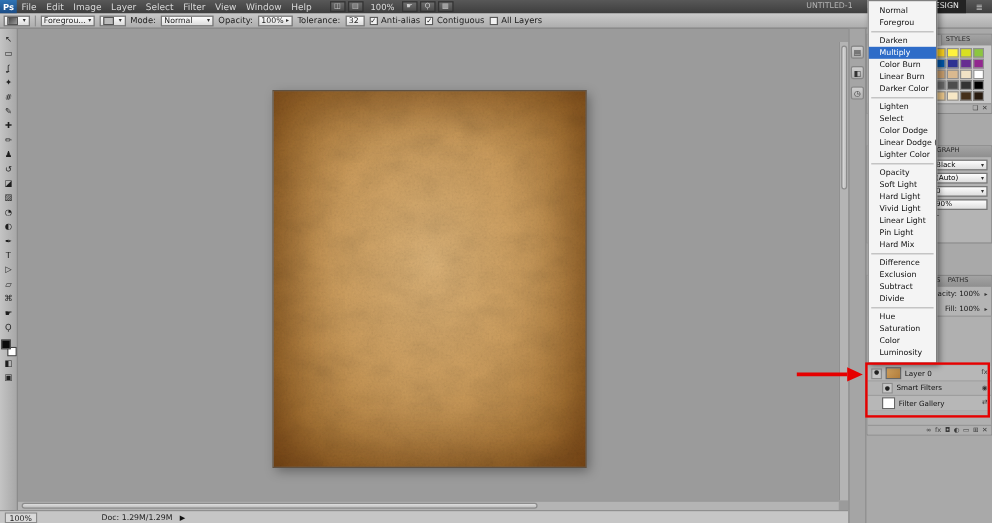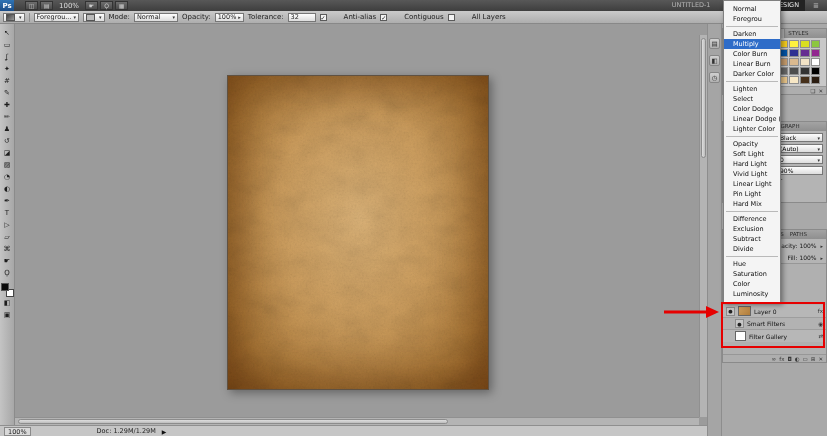--- a/index.html
+++ b/index.html
@@ -19,21 +19,21 @@
   .ws{padding:0 6px;font-size:6.5px;color:#b5b5b5;line-height:11px;white-space:nowrap}
   .ws.active{background:#232323;color:#ececec}
   .panel-menu-btn{width:14px;text-align:center;color:#bbb;font-size:7px;margin:0 4px}
 
   
   .optionsbar{position:absolute;left:0;top:11px;width:827px;height:13px;background:linear-gradient(#cacaca,#adadad);border-bottom:1px solid #888;display:flex;align-items:center;font-size:7px;color:#1c1c1c;z-index:1;padding-left:3px;gap:4px}
   .ob-sep{width:1px;height:9px;background:#8f8f8f;flex:none}
   .field{height:9px;background:linear-gradient(#fefefe,#dcdcdc);border:1px solid #777;display:inline-flex;align-items:center;padding:0 2px;font-size:6.5px;white-space:nowrap}
   .tool-chip{width:9px;height:7px;background:linear-gradient(135deg,#444,#999);border:1px solid #555;margin-right:2px}
   .dd-arrow{font-size:5px;margin-left:2px;color:#333}
-  .cb-group{display:inline-flex;align-items:center;gap:17px;white-space:nowrap}
+  .cb-group{display:inline-flex;align-items:center;gap:3px;white-space:nowrap}
   .cbx{width:7px;height:7px;border:1px solid #5a5a5a;background:#f2f2f2;font-size:6px;line-height:6px;text-align:center;color:#111;display:inline-block}
 
   
   .tabstrip{position:absolute;left:15px;top:24px;width:684px;height:11px;background:#7c7c7c;display:flex;z-index:1}
   .doctab{height:11px;background:linear-gradient(#c3c3c3,#a9a9a9);border-right:1px solid #6f6f6f;display:flex;align-items:center;padding:0 5px;font-size:6.5px;color:#161616;gap:5px;border-top-right-radius:3px;white-space:nowrap}
   .tab-close{font-size:8px;color:#444;line-height:8px}
 
   
   .toolcol{position:absolute;left:0;top:24px;width:15px;height:401px;background:linear-gradient(90deg,#c4c4c4,#a7a7a7);border-right:1px solid #8b8b8b;display:flex;flex-direction:column;align-items:center;padding-top:3px;z-index:1}
   .tool{width:13px;height:12px;font-size:7px;line-height:12px;text-align:center;color:#1e1e1e}
@@ -47,21 +47,21 @@
   .paper svg{position:absolute;inset:0;width:100%;height:100%;display:block}
 
   .vscroll{position:absolute;left:699px;top:35px;width:8px;height:382px;background:#b4b4b4;border-left:1px solid #909090;z-index:1}
   .vthumb{position:absolute;left:1px;top:3px;width:5px;height:120px;background:linear-gradient(90deg,#dedede,#bdbdbd);border:1px solid #8c8c8c;border-radius:3px}
   .hscroll{position:absolute;left:15px;top:417px;width:684px;height:8px;background:#b4b4b4;border-top:1px solid #909090;z-index:1}
   .hthumb{position:absolute;top:1px;left:3px;width:430px;height:5px;background:linear-gradient(#dedede,#bdbdbd);border:1px solid #8c8c8c;border-radius:3px}
 
   
   .statusbar{position:absolute;left:0;top:425px;width:707px;height:11px;background:#c6c6c6;border-top:1px solid #8f8f8f;display:flex;align-items:center;font-size:6.5px;color:#222;gap:6px;padding-left:4px;z-index:1}
   .zoom-field{height:9px;border:1px solid #8a8a8a;background:#d9d9d9;padding:0 3px;line-height:8px}
-  .doc-info{margin-left:60px}
+  .doc-info{margin-left:48px}
   .sb-arrow{font-size:6px;color:#111}
 
   
   .icondock{position:absolute;left:707px;top:24px;width:14px;height:412px;background:#a5a5a5;border-left:1px solid #8d8d8d;display:flex;flex-direction:column;align-items:center;padding-top:14px;gap:6px;z-index:1}
   .dock-icon{width:11px;height:11px;background:linear-gradient(#d0d0d0,#b0b0b0);border:1px solid #868686;border-radius:2px;font-size:6.5px;line-height:10px;text-align:center;color:#333;flex:none}
 
   .paneldock{position:absolute;left:721px;top:24px;width:106px;height:412px;background:#a9a9a9;border-left:1px solid #8d8d8d;padding-top:4px;z-index:1}
   .panel{background:#b4b4b4;border:1px solid #8a8a8a}
   .phead{height:9px;background:linear-gradient(#a3a3a3,#8f8f8f);display:flex;font-size:5.5px;color:#2a2a2a;align-items:stretch;overflow:hidden}
   .ptab{padding:0 3px;line-height:9px;white-space:nowrap}
@@ -103,20 +103,32 @@
   .ann-box{position:absolute;left:721px;top:302px;width:104px;height:46px;border:2px solid #e60000;z-index:11;pointer-events:none}
   .ann-arrow{position:absolute;left:662px;top:304px;z-index:11;pointer-events:none}
 </style>
 </head>
 <body>
 
 <div class="app">
 
   <div class="menubar">
     <div class="logo">Ps</div>
+    <div class="menus">
+
+    <span class="menu">File</span>
+        <span class="menu">Edit</span>
+        <span class="menu">Image</span>
+        <span class="menu">Layer</span>
+        <span class="menu">Select</span>
+        <span class="menu">Filter</span>
+        <span class="menu">View</span>
+        <span class="menu">Window</span>
+        <span class="menu">Help</span>
+      </div>
     <div class="mb-icons">
 
     <span class="mb-icon">◫</span>
         <span class="mb-icon">▤</span>
       </div>
     <span class="mb-zoom">100%</span>
     <div class="mb-icons" style="margin-left:0">
 
     <span class="mb-icon">☛</span>
         <span class="mb-icon">Ϙ</span>
@@ -149,21 +161,21 @@
     <span class="field" style="width:44px;justify-content:space-between">
         <span>Normal</span>
         <span class="dd-arrow">▾</span>
       </span>
     <span>Opacity:</span>
     <span class="field">
         <span>100%</span>
         <span class="dd-arrow">▸</span>
       </span>
     <span>Tolerance:</span>
-    <span class="field" style="width:28px">
+    <span class="field" style="width:16px">
         <span>32</span>
       </span>
     <span class="cb-group">
         <span class="cbx">✓</span>
         <span>Anti-alias</span>
       </span>
     <span class="cb-group">
         <span class="cbx">✓</span>
         <span>Contiguous</span>
       </span>

